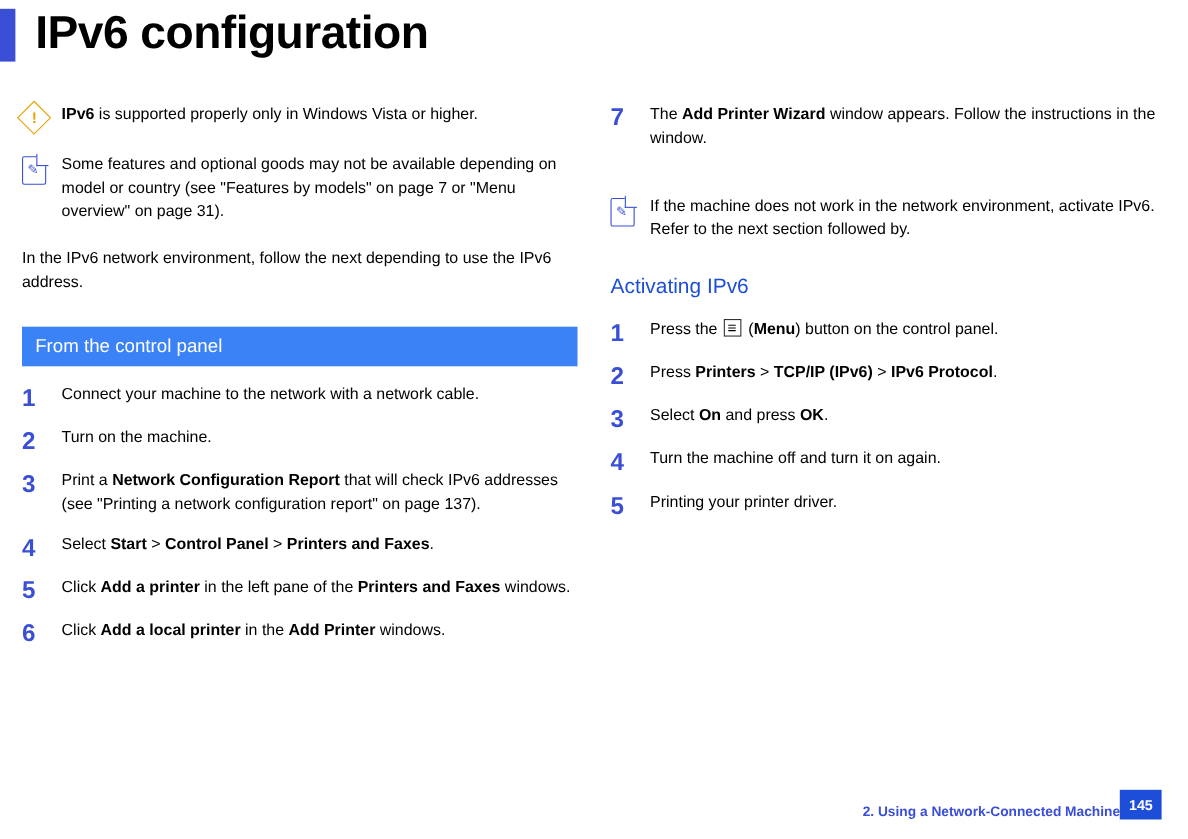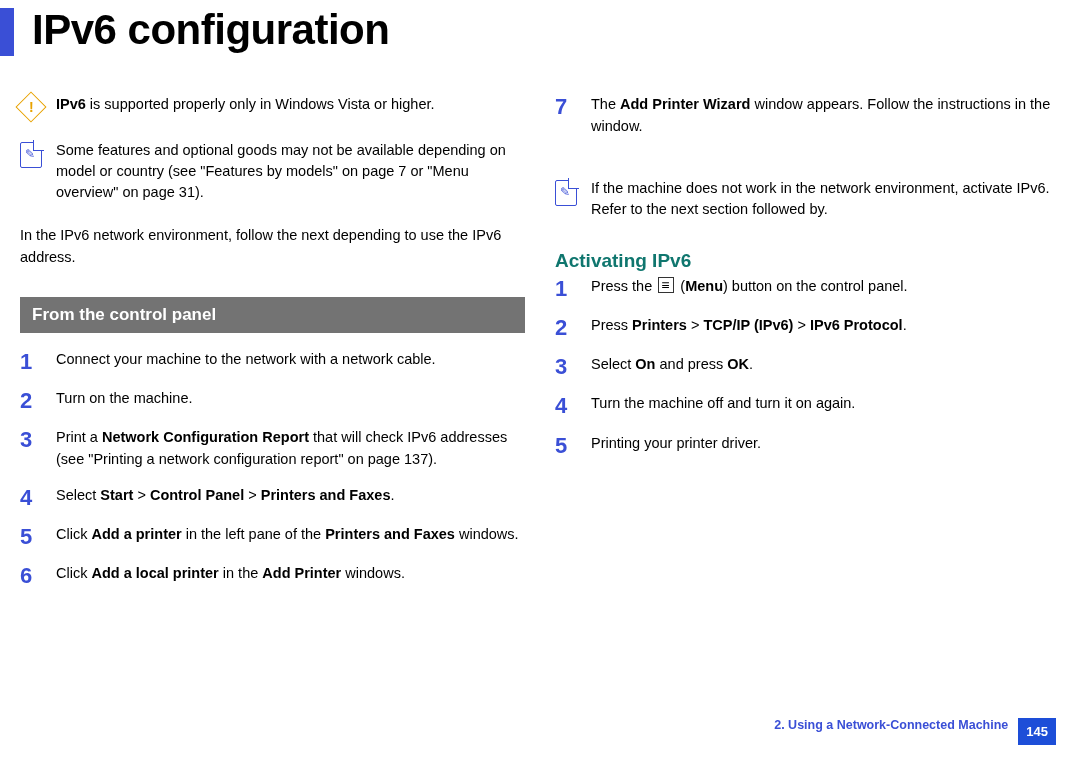--- a/index.html
+++ b/index.html
@@ -81,32 +81,32 @@
   .note-icon::after {
     content: "✎";
     position: absolute;
     left: 4px; top: 4px;
     color: #3a4fd6;
     font-size: 12px;
   }
   .box-text { line-height: 1.45; }
   .intro { margin: 14px 0 28px 0; line-height: 1.5; }
   .section-bar {
-    background: #737373;
+    background: #3b82f6;
     color: #fff;
-    font-weight: 700;
+    font-weight: 400;
     font-size: 17px;
     padding: 8px 12px;
     margin-bottom: 16px;
   }
   .section-sub {
-    font-weight: 700;
+    font-weight: 400;
     font-size: 19px;
-    color: #0f766e;
-    margin: 30px 0 4px 0;
+    color: #1d4ed8;
+    margin: 30px 0 18px 0;
   }
   .steps { list-style:none; }
   .step {
     display: flex;
     gap: 18px;
     margin-bottom: 14px;
     line-height: 1.5;
   }
   .step-num {
     flex: 0 0 18px;
@@ -129,22 +129,21 @@
     content:"≡";
     position:absolute;
     left:2px; top:-3px;
     font-size:14px;
   }
   .footer {
     position: absolute;
     bottom: 18px;
     right: 24px;
     display: flex;
-    align-items: flex-start;
-    gap: 10px;
+    align-items: flex-end;
     font-size: 12.5px;
     font-weight: 700;
     color: #3a4fd6;
   }
   .page-num {
     background: #1d4ed8;
     color: #fff;
     padding: 6px 8px;
     font-size: 13px;
   }

